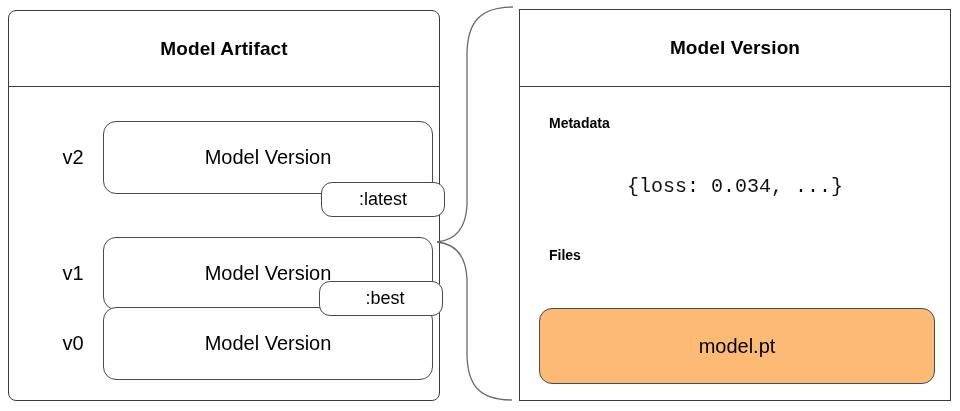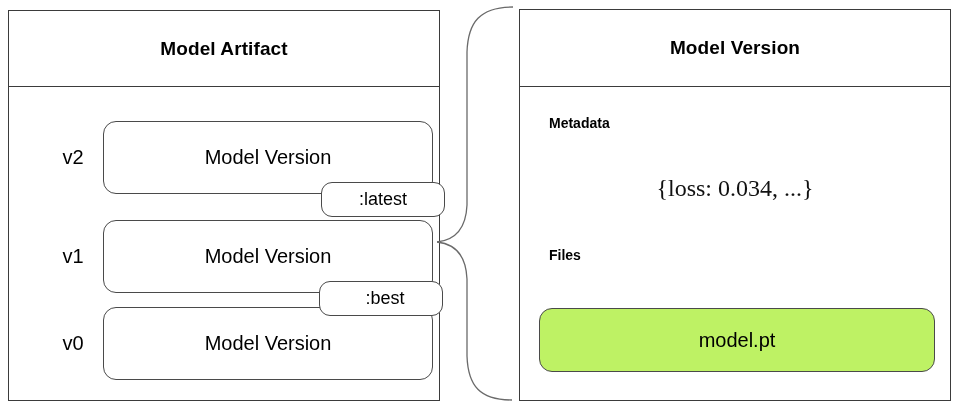--- a/index.html
+++ b/index.html
@@ -43,21 +43,21 @@
     color: #000000;
   }
   .panel-body {
     position: absolute;
     left: 0;
     right: 0;
     bottom: 0;
   }
 
   
-  #artifact-panel { left: 8px;  top: 10px;  width: 432px; height: 391px; }
+  #artifact-panel { left: 8px;  top: 10px;  width: 432px; height: 391px; border-radius: 8px; }
   #artifact-panel .panel-header { height: 76px; }
   #artifact-panel .panel-body   { top: 76px; text-align: right; }
 
   #version-panel  { left: 519px; top: 9px;  width: 432px; height: 392px; }
   #version-panel .panel-header  { height: 77px; }
   #version-panel .panel-body    { top: 77px; }
 
   
   .version-row {
     position: absolute;
@@ -124,36 +124,36 @@
   }
   #metadata-heading { top: 28px; }
   #files-heading    { top: 160px; }
 
   .metadata-value {
     position: absolute;
     left: 0;
     width: 100%;
     top: 88px;
     text-align: center;
-    font-family: Liberation Serif, serif;
-    font-size: 24px;
+    font-family: Liberation Mono, monospace;
+    font-size: 20px;
     color: #111111;
     white-space: pre;
   }
 
   .file-box {
     position: absolute;
     left: 19px;
     top: 221px;
     width: 396px;
-    height: 64px;
+    height: 76px;
     box-sizing: border-box;
     border: 1.2px solid #4a4a4a;
     border-radius: 13px;
-    background: #bef264;
+    background: #fdba74;
     display: flex;
     align-items: center;
     justify-content: center;
     font-size: 20px;
     color: #000000;
   }
 
   
   #brace-connector {
     position: absolute;
@@ -174,21 +174,21 @@
 
     <div class="panel-header">Model Artifact</div>
 
     <div class="panel-body">
 
       <div class="version-row" style="top:34px;">
         <div class="version-label">v2</div>
         <div class="version-box">Model Version</div>
       </div>
 
-      <div class="version-row" style="top:133px;">
+      <div class="version-row" style="top:150px;">
         <div class="version-label">v1</div>
         <div class="version-box">Model Version</div>
       </div>
 
       <div class="version-row" style="top:220px;">
         <div class="version-label">v0</div>
         <div class="version-box">Model Version</div>
       </div>
 
       <div class="tag-chip" id="tag-latest">:latest</div>

